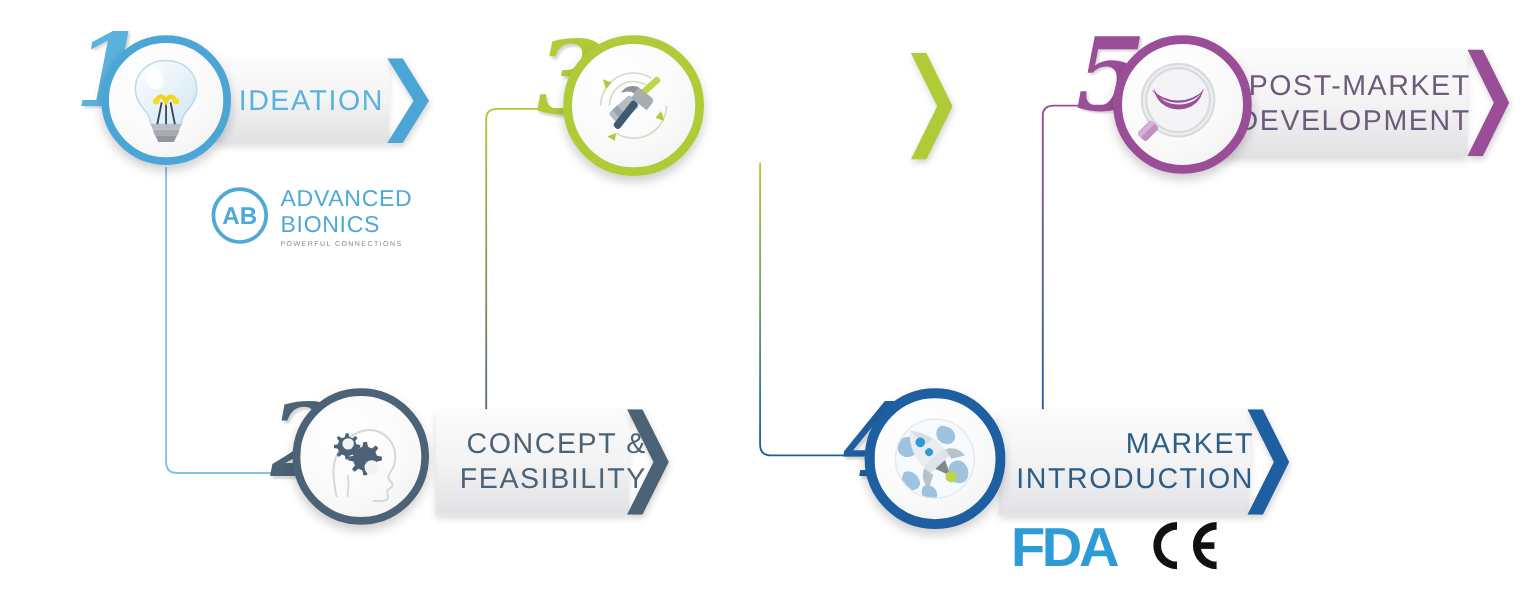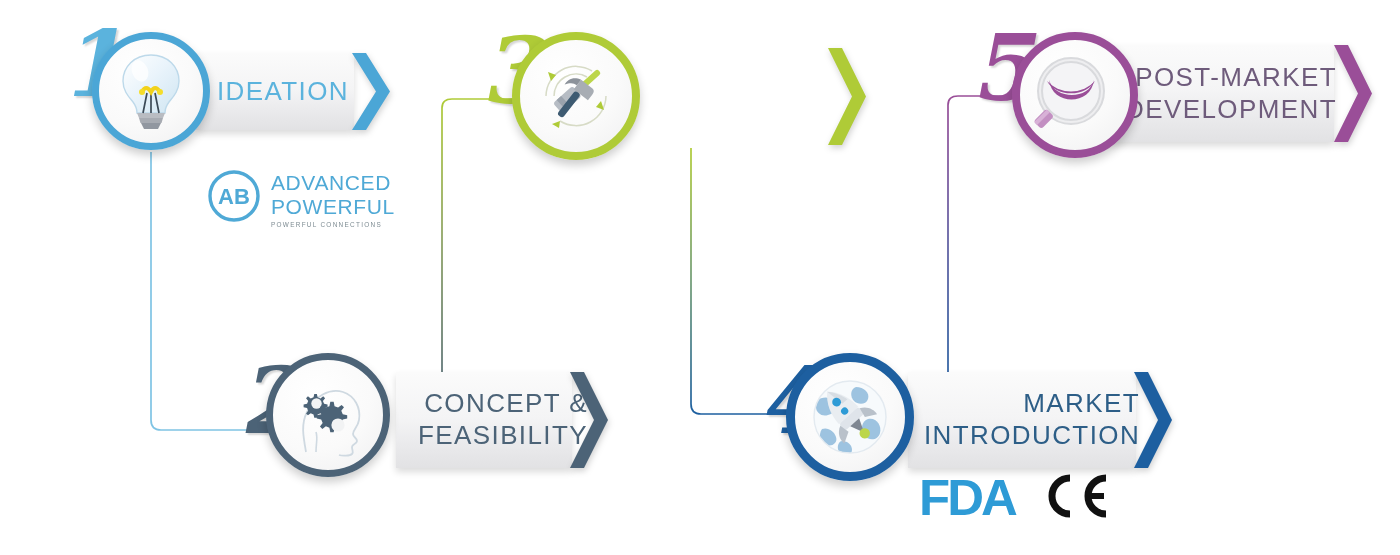--- a/index.html
+++ b/index.html
@@ -154,30 +154,30 @@
         <path d="M25 67 h24 l-1.5 5 h-21 z" fill="#a7abb2"></path>
         <path d="M27 72 h20 l-3 6 h-14 z" fill="#9197a0"></path>
         <path d="M29 62 L33 42 M45 62 L41 42 M37 62 L37 42" stroke="#3c4a57" stroke-width="1.7" fill="none"></path>
         <path d="M28 41 q4-8 9 0 q4-8 9 0" stroke="#f2d21b" stroke-width="4" fill="none" stroke-linecap="round"></path>
         <circle cx="28" cy="41" r="3" fill="#f5dd2a"></circle>
         <circle cx="46" cy="41" r="3" fill="#f5dd2a"></circle>
       </svg>
     </div>
   </div>
 
-  <div id="ab-logo" style="left:206px;top:168px;align-items:flex-end;">
+  <div id="ab-logo" style="left:190px;top:168px;">
     <div class="ab-mark">
       <svg width="56" height="56" viewBox="0 0 56 56">
         <circle cx="28" cy="28" r="24" fill="none" stroke="#4FA9D6" stroke-width="3.4"></circle>
         <text x="28" y="36" text-anchor="middle" font-family="Liberation Sans, sans-serif" font-weight="700" font-size="22" fill="#4FA9D6">AB</text>
       </svg>
     </div>
     <div class="ab-text">
       <div class="ab-l1">ADVANCED</div>
-      <div class="ab-l2">POWERFUL</div>
+      <div class="ab-l2">BIONICS</div>
       <div class="ab-tag">POWERFUL CONNECTIONS</div>
     </div>
   </div>
 
   <div class="step">
     <div class="step-num" style="left:246px;top:355px;font-size:92px;color:#4C6377;">2</div>
 
     <div class="banner" style="left:396px;top:372px;width:220px;height:96px;">
       <div class="banner-bar" style="width:176px;padding-left:22px;">
         <div class="banner-label" style="color:#4C6377;margin-left:16px;">CONCEPT &amp;

